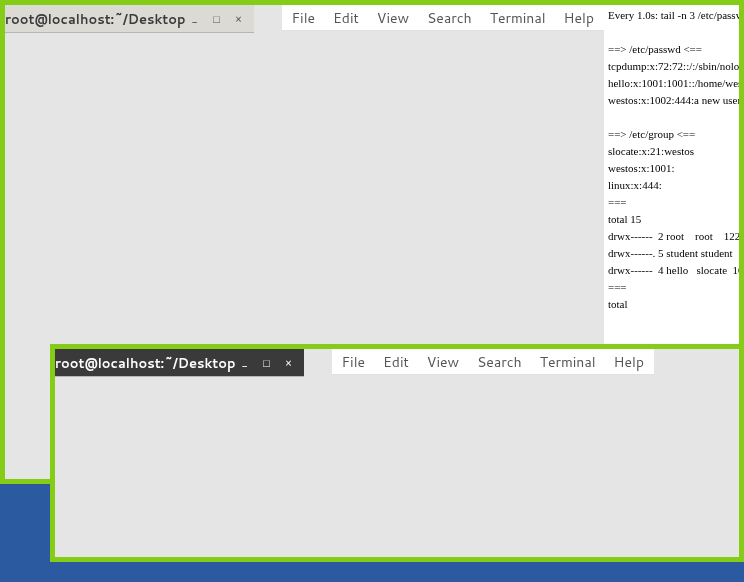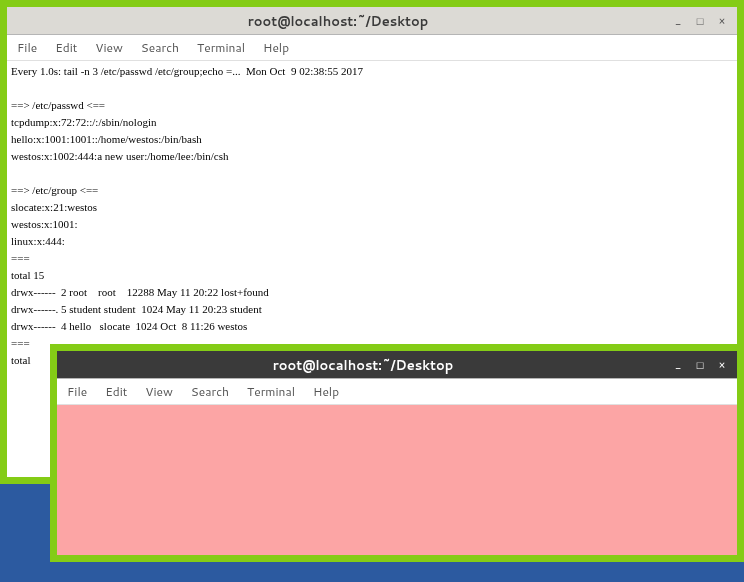--- a/index.html
+++ b/index.html
@@ -7,24 +7,24 @@
   width: 744px;
   height: 582px;
   background: #2c5aa0;
   font-family: "DejaVu Sans Mono", monospace;
   font-size: 14px;
   position: relative;
   overflow: hidden;
 }
 .window {
   position: absolute;
-  background: #fca5a5;
-  border: 7px solid #84cc16;
+  background: #e5e5e5;
+  border: 5px solid #84cc16;
   display: flex;
-  flex-direction: column;
+  flex-direction: row;
 }
 .win1 { left: 0; top: 0; width: 744px; height: 484px; }
 .win2 { left: 50px; top: 344px; width: 694px; height: 218px; }
 .titlebar {
   height: 28px;
   background: #dcdad5;
   display: flex;
   align-items: center;
   border-bottom: 1px solid #b5b5b5;
   font-family: "Cantarell", sans-serif;
@@ -55,23 +55,24 @@
 .win2 .title-text { color: #fff; }
 .win2 .tc-btn { color: #fff; }
 .menubar {
   height: 26px;
   background: #fff;
   display: flex;
   align-items: center;
   gap: 18px;
   padding: 0 10px;
   font-family: "Cantarell", sans-serif;
-  font-size: 12px;
+  font-size: 14px;
   color: #555;
   border-bottom: 1px solid #e0e0e0;
+  margin-left: 28px;
 }
 .menu-item { cursor: pointer; }
 .terminal {
   flex: 1;
   background: #fff;
   color: #000;
   padding: 2px 4px;
   white-space: pre;
   font-family: Liberation Serif, serif;
   font-size: 11px;

